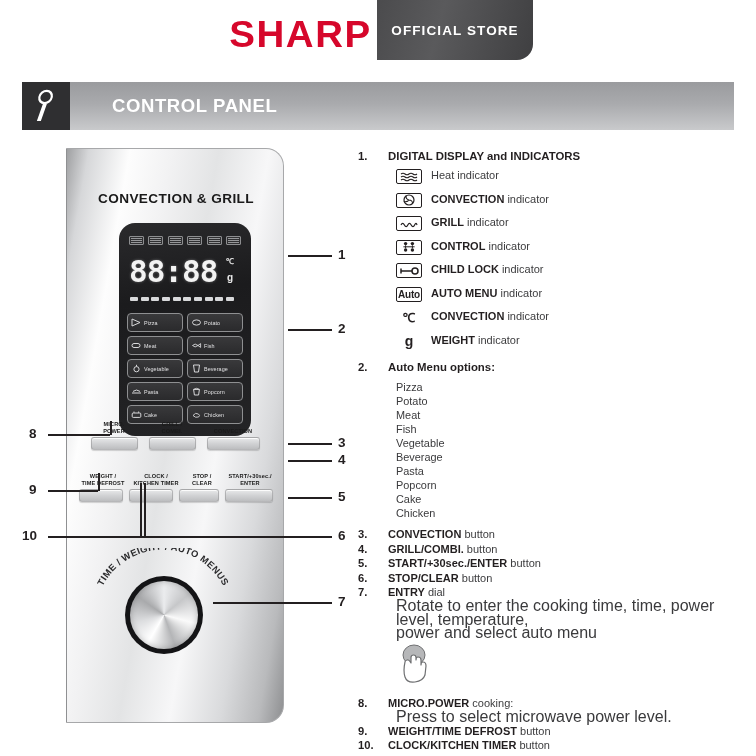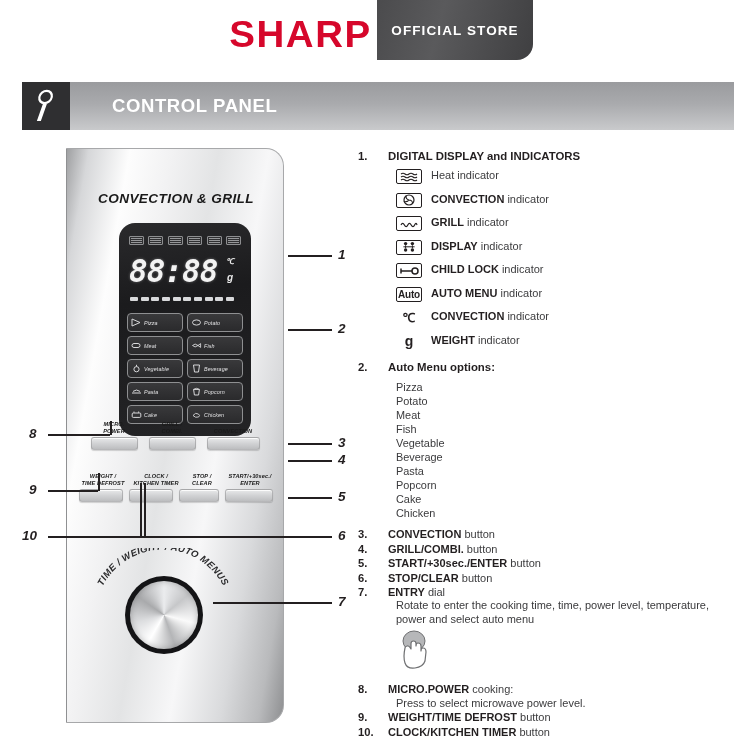--- a/index.html
+++ b/index.html
@@ -55,21 +55,21 @@
     background: linear-gradient(180deg, #9a9b9e 0%, #a9aaad 45%, #c9cacc 100%);
   }
   #banner-title {
     position: absolute; left: 90px; top: 0; height: 48px;
     display: flex; align-items: center;
     font-size: 18.5px; font-weight: bold; letter-spacing: 0.6px;
     color: #ffffff;
   }
 
   
-  #panel-art { position: absolute; left: 0; top: 130px; width: 350px; height: 626px; font-style: italic; }
+  #panel-art { position: absolute; left: 0; top: 130px; width: 350px; height: 626px; }
 
   #panel-body {
     position: absolute; left: 66px; top: 18px;
     width: 218px; height: 575px;
     background: linear-gradient(100deg,
       #9fa0a2 0%, #d6d7d9 7%, #fdfdfd 20%, #f2f2f3 33%,
       #e3e4e5 48%, #f7f7f8 64%, #d9dadc 80%, #b9babc 92%, #8e8f91 100%);
     border-top-right-radius: 18px;
     border-bottom-right-radius: 18px;
     border: 1px solid #a7a8aa;
@@ -242,21 +242,21 @@
   }
 
   .num-row {
     display: flex; align-items: baseline;
     font-size: 11px; line-height: 14.4px;
   }
   .num-row .num { width: 30px; flex: 0 0 30px; font-weight: bold; font-size: 11.2px; }
   .num-row .txt b { font-weight: bold; color: #231f20; }
   .num-row .txt { color: #3c3c3e; text-align: center; }
   .sub-txt {
-    padding-left: 38px; font-size: 11px; color: #3a3a3c; line-height: 13.4px;
+    padding-left: 38px; font-size: 16px; color: #3a3a3c; line-height: 13.4px;
   }
   #hand-illustration { padding-left: 38px; margin: 4px 0 8px 0; }
 </style>
 </head>
 <body>
 
 <div id="brand-header">
   <div id="sharp-logo">SHARP</div>
   <div id="official-store-badge">
     <div id="official-store-label">OFFICIAL STORE</div>
@@ -532,21 +532,21 @@
   <div class="ind-row">
     <span class="ind-icon-box">
       <svg width="16" height="12" viewBox="0 0 16 12">
         <circle cx="4.6" cy="2.6" r="1.7" fill="#231f20"></circle>
         <circle cx="11.4" cy="2.6" r="1.7" fill="#231f20"></circle>
         <circle cx="4.6" cy="9" r="1.7" fill="#231f20"></circle>
         <circle cx="11.4" cy="9" r="1.7" fill="#231f20"></circle>
         <path d="M4.6 4.3 L4.6 7.3 M11.4 4.3 L11.4 7.3 M2.4 5.8 L13.6 5.8" stroke="#231f20" stroke-width="1"></path>
       </svg>
     </span>
-    <span class="ind-text"><b>DISPLAY</b><span> indicator</span></span>
+    <span class="ind-text"><b>CONTROL</b><span> indicator</span></span>
   </div>
 
   <div class="ind-row">
     <span class="ind-icon-box">
       <svg width="20" height="10" viewBox="0 0 20 10">
         <path d="M2 2.4 L2 7.6 M2 5 L13 5" stroke="#231f20" stroke-width="1.5"></path>
         <circle cx="16" cy="5" r="3" fill="none" stroke="#231f20" stroke-width="1.5"></circle>
       </svg>
     </span>
     <span class="ind-text"><b>CHILD LOCK</b><span> indicator</span></span>

